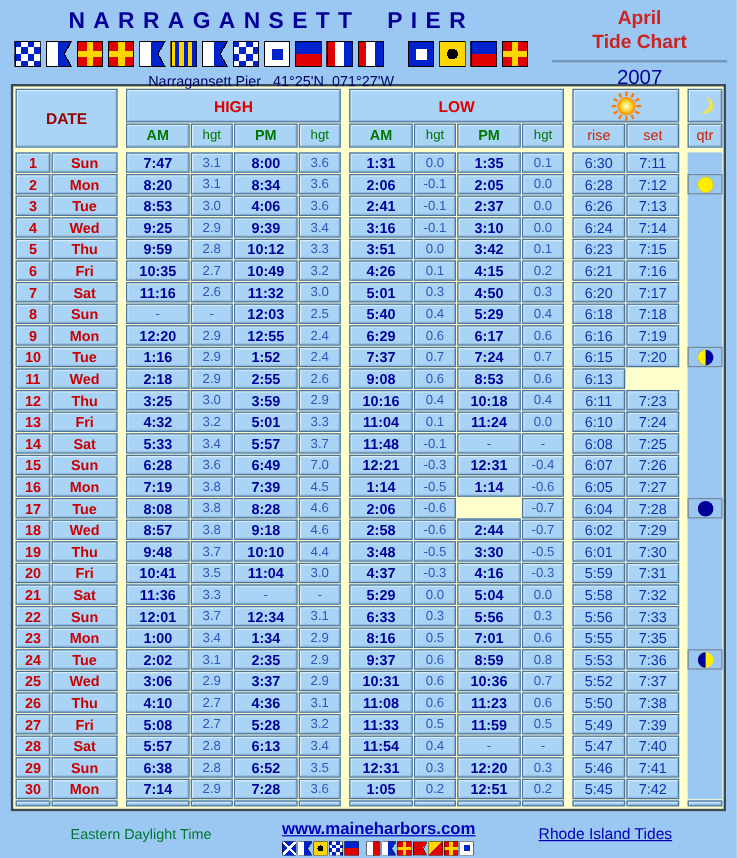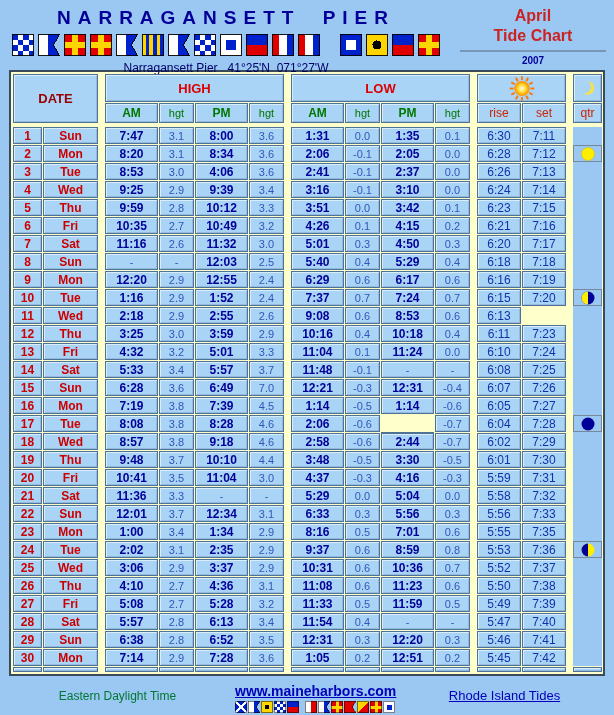--- a/index.html
+++ b/index.html
@@ -30,21 +30,21 @@
   .page-title{
     color:var(--navy);font-size:19px;font-weight:bold;
     letter-spacing:7px;word-spacing:10px;line-height:1;
   }
   .flags-row{margin-top:6px;display:flex;justify-content:center;align-items:center;gap:4px;height:24px;}
   .flags-row .word-gap{width:12px;}
   .subtitle{margin-top:4px;color:#000066;font-size:12px;white-space:pre;}
   .top-right{flex:1;text-align:center;padding-top:6px;}
   .month-label,.chart-label{color:#CC2222;font-weight:bold;font-size:16px;line-height:1.25;}
   .hr-line{height:2px;background:#7697B6;border:0;margin:4px 8px 3px 8px;}
-  .year-label{color:var(--navy);font-weight:bold;font-size:10px;}
+  .year-label{color:var(--navy);font-weight:normal;font-size:17px;}
 
   
   .tide-table{
     width:596px;margin:0 auto;
     border:2px solid var(--outer-border);
     background:var(--cream);
     padding:2px;
   }
   .grid{
     display:grid;

